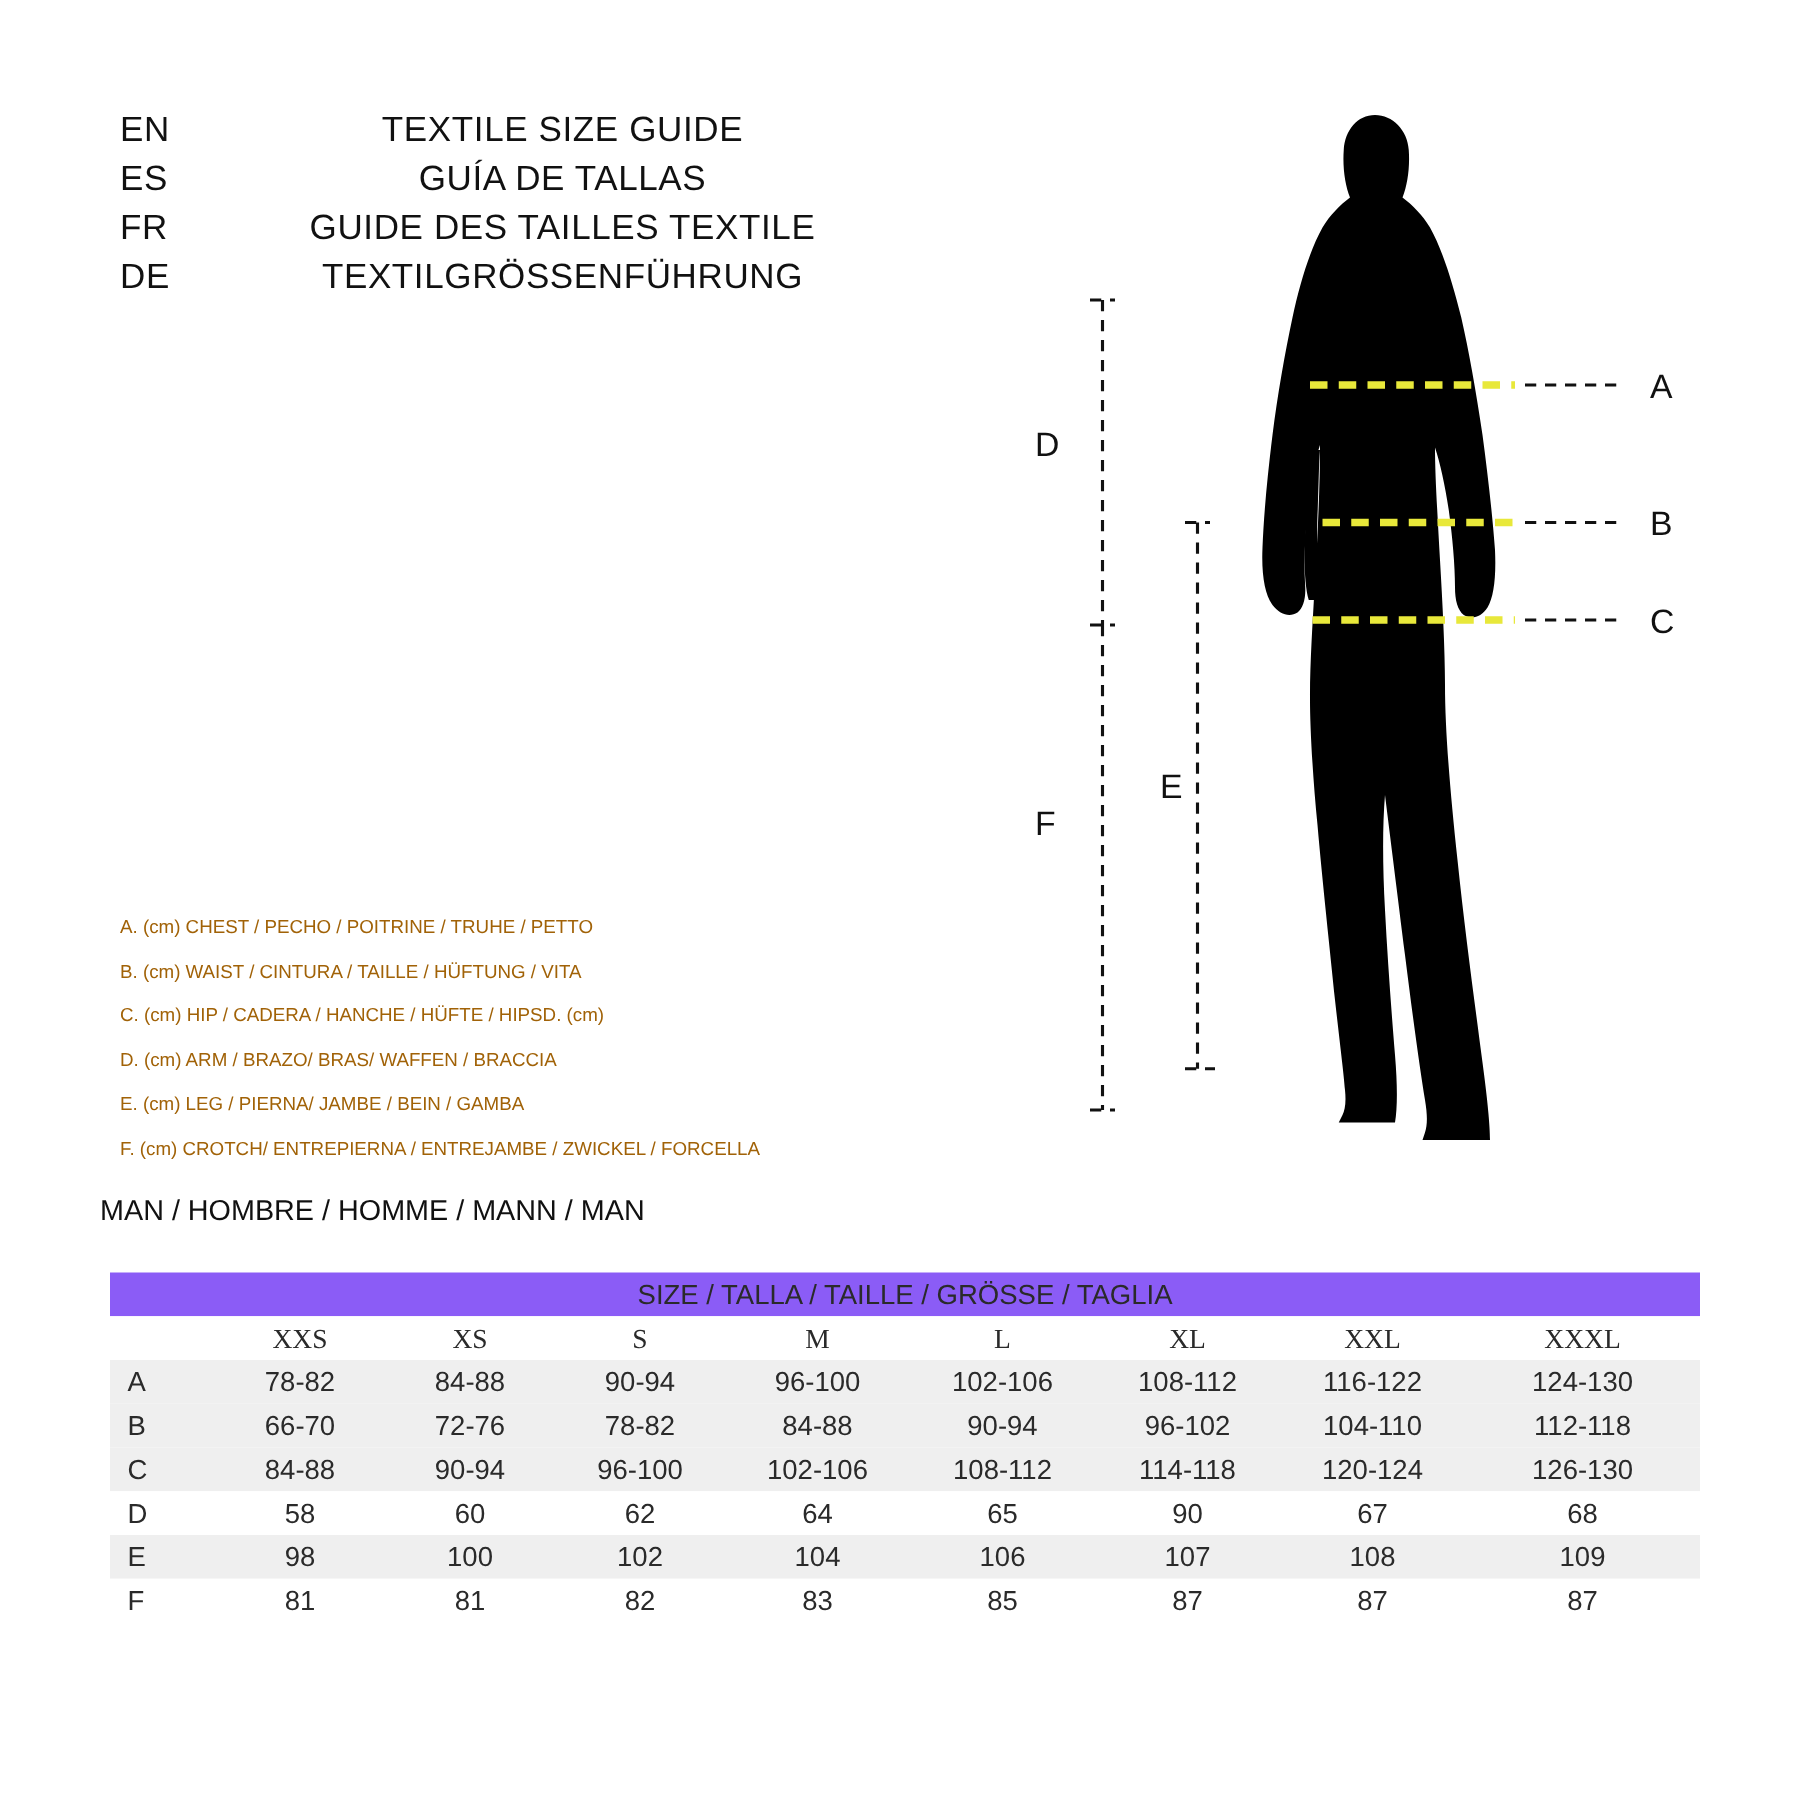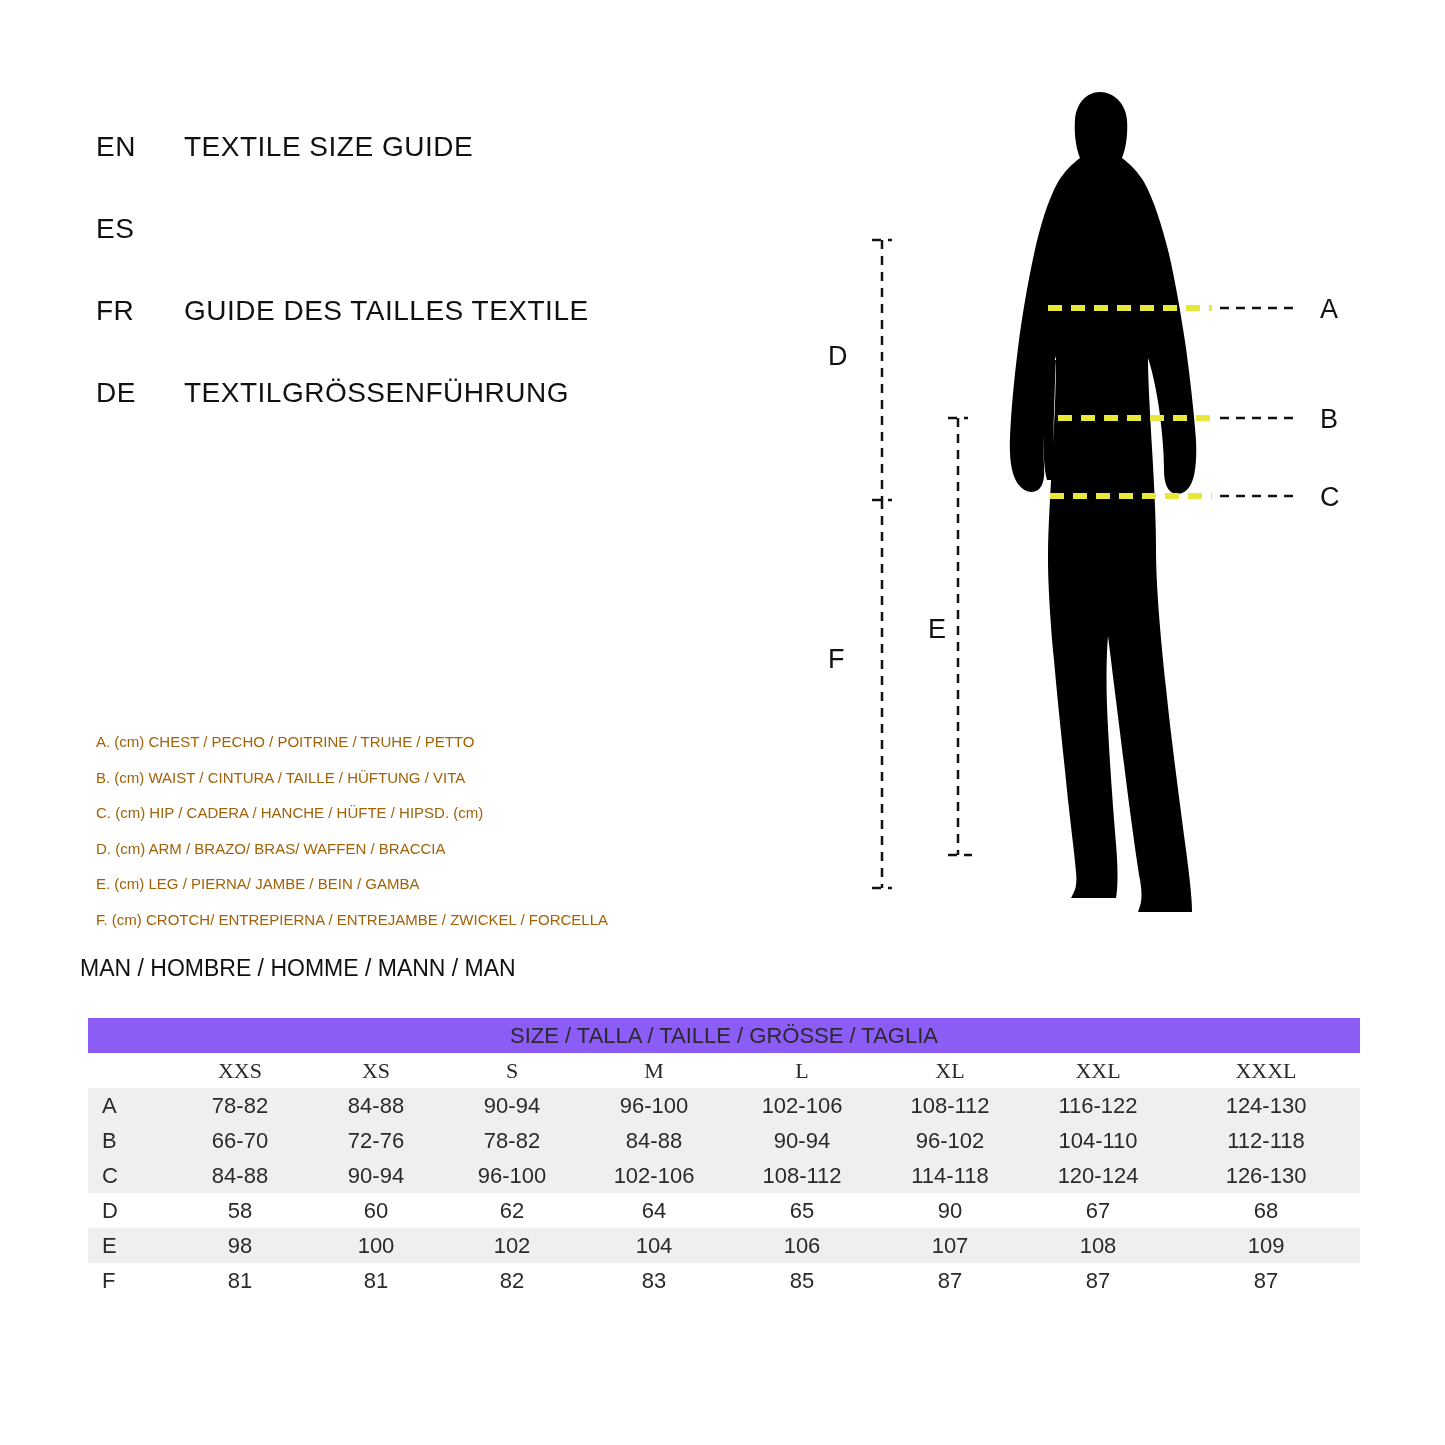--- a/index.html
+++ b/index.html
@@ -23,28 +23,28 @@
     top: 88px;
     width: 620px;
   }
   .title-row {
     display: flex;
     align-items: baseline;
     height: 39px;
     font-size: 28px;
     letter-spacing: 0.5px;
     color: #111;
-    margin-top: 43px;
   }
   .title-lang {
     width: 88px;
     flex: 0 0 88px;
   }
   .title-text {
     flex: 1 1 auto;
+    text-align: center;
   }
 
   
   .legend {
     position: absolute;
     left: 96px;
     top: 724px;
     width: 800px;
   }
   .legend-row {
@@ -114,20 +114,21 @@
 </head>
 <body>
 
 <div class="titles">
   <div class="title-row">
     <span class="title-lang">EN</span>
     <span class="title-text">TEXTILE SIZE GUIDE</span>
   </div>
   <div class="title-row">
     <span class="title-lang">ES</span>
+    <span class="title-text">GUÍA DE TALLAS</span>
   </div>
   <div class="title-row">
     <span class="title-lang">FR</span>
     <span class="title-text">GUIDE DES TAILLES TEXTILE</span>
   </div>
   <div class="title-row">
     <span class="title-lang">DE</span>
     <span class="title-text">TEXTILGRÖSSENFÜHRUNG</span>
   </div>
 </div>

